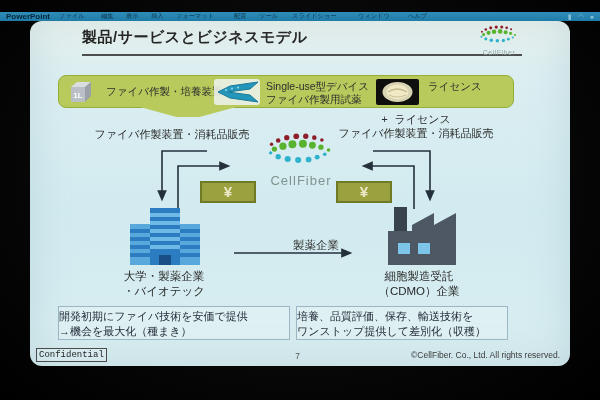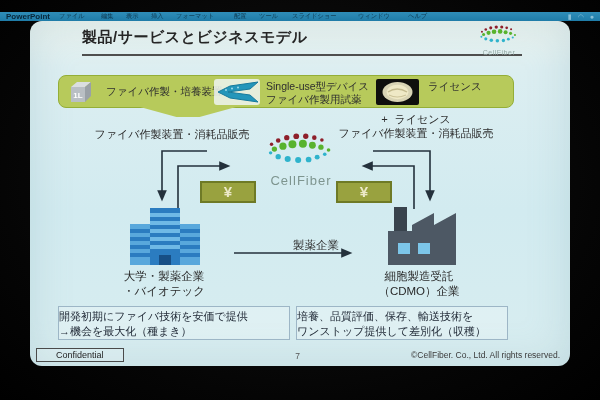--- a/index.html
+++ b/index.html
@@ -64,22 +64,22 @@
   
   .note{
     border:1.2px solid #9db6c6;background:rgba(255,255,255,.22);box-sizing:border-box;
     font-size:11px;color:#1e2734;text-align:left;line-height:1.32;padding-top:2px;
     height:34px;
   }
   .note-l{left:28px;top:285px;width:232px;}
   .note-r{left:266px;top:285px;width:212px;}
   
   .confid{
-    left:6px;top:327px;border:1px solid #4a4a4a;padding:1px 19px;
-    font-size:9px;color:#1f1f1f;background:rgba(255,255,255,.15);
+    left:6px;top:327px;border:1px solid #4a4a4a;padding:1px 2px;
+    font-size:9px;color:#1f1f1f;background:rgba(255,255,255,.15);font-family:Liberation Mono, monospace;
   }
   .pageno{left:240px;top:330px;width:55px;text-align:center;font-size:8.5px;color:#555;}
   .copyright{right:10px;top:329px;font-size:8.5px;color:#3a3a3a;}
   .arrows{left:0;top:0;width:540px;height:345px;pointer-events:none;}
 </style>
 </head>
 <body>
 
 <div class="menubar">
   <span class="app">PowerPoint</span>

